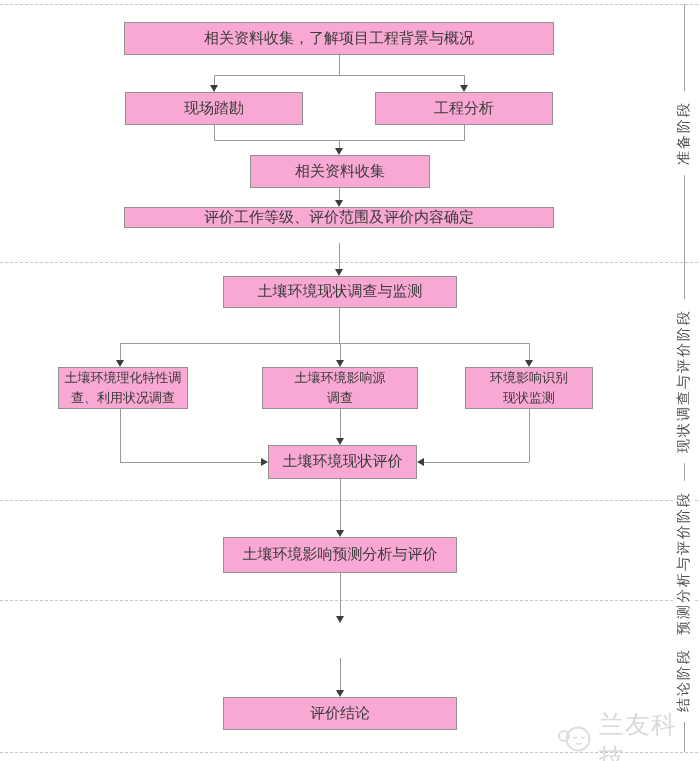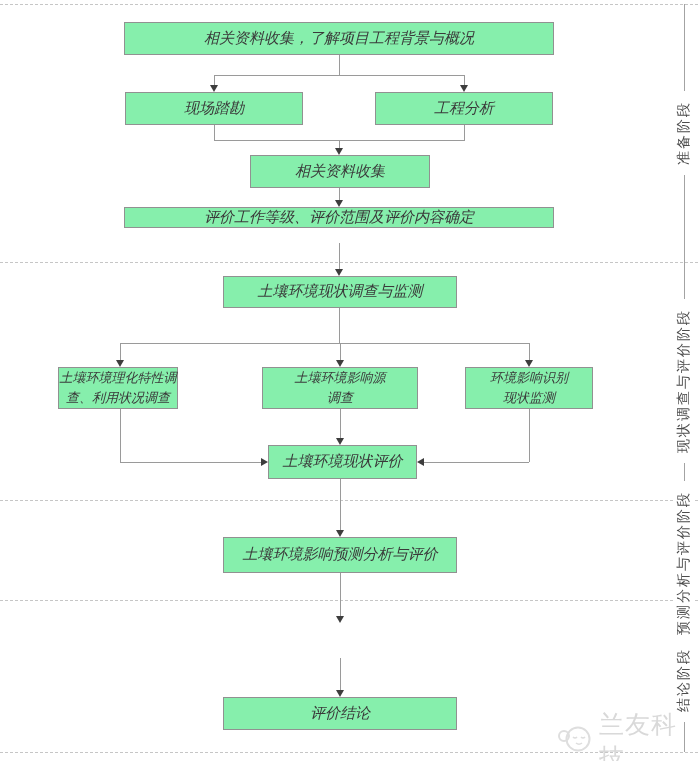--- a/index.html
+++ b/index.html
@@ -1,25 +1,24 @@
 <!DOCTYPE html>
 <html><head>
 <meta charset="utf-8">
 <style>
   html,body{margin:0;padding:0;background:#ffffff;}
   .canvas{
     position:relative;width:700px;height:761px;background:#ffffff;overflow:hidden;
     font-family:"Liberation Serif","DejaVu Serif",serif;color:#3d3d3d;
   }
   .box{
-    position:absolute;border:1px solid #919191;background:#86efac;
+    position:absolute;border:1px solid #919191;background:#f9a8d4;
     display:flex;align-items:center;justify-content:center;text-align:center;
     font-size:15px;line-height:1.45;white-space:pre-line;box-sizing:border-box;
     color:#3a3a3a;
-    font-style:italic;
   }
   .box.small{font-size:13px;line-height:1.55;}
   .vline{position:absolute;width:1px;background:#9a9a9a;}
   .hline{position:absolute;height:1px;background:#9a9a9a;}
   .rail{background:#a3a3a3;}
   .dashed{position:absolute;left:0;width:698px;height:0;border-top:1px dashed #c6c6c6;}
   .arr-d{position:absolute;width:0;height:0;border-left:4px solid transparent;border-right:4px solid transparent;border-top:7px solid #3d3d3d;}
   .arr-r{position:absolute;width:0;height:0;border-top:4px solid transparent;border-bottom:4px solid transparent;border-left:7px solid #3d3d3d;}
   .arr-l{position:absolute;width:0;height:0;border-top:4px solid transparent;border-bottom:4px solid transparent;border-right:7px solid #3d3d3d;}
   .stage{
@@ -84,21 +83,21 @@
   <div class="arr-d" style="left:336px;top:530px"></div>
   <div class="arr-d" style="left:336px;top:616px"></div>
   <div class="arr-d" style="left:336px;top:690px"></div>
 
   <div class="box" style="left:124px;top:22px;width:430px;height:33px">相关资料收集，了解项目工程背景与概况</div>
   <div class="box" style="left:125px;top:92px;width:178px;height:33px">现场踏勘</div>
   <div class="box" style="left:375px;top:92px;width:178px;height:33px">工程分析</div>
   <div class="box" style="left:250px;top:155px;width:180px;height:33px">相关资料收集</div>
   <div class="box" style="left:124px;top:207px;width:430px;height:21px">评价工作等级、评价范围及评价内容确定</div>
   <div class="box" style="left:223px;top:276px;width:234px;height:32px">土壤环境现状调查与监测</div>
-  <div class="box small" style="left:58px;top:367px;width:120px;height:42px">土壤环境理化特性调
+  <div class="box small" style="left:58px;top:367px;width:130px;height:42px">土壤环境理化特性调
 查、利用状况调查</div>
   <div class="box small" style="left:262px;top:367px;width:156px;height:42px">土壤环境影响源
 调查</div>
   <div class="box small" style="left:465px;top:367px;width:128px;height:42px">环境影响识别
 现状监测</div>
   <div class="box" style="left:268px;top:445px;width:149px;height:34px">土壤环境现状评价</div>
   <div class="box" style="left:223px;top:537px;width:234px;height:36px">土壤环境影响预测分析与评价</div>
   <div class="box" style="left:223px;top:697px;width:234px;height:33px">评价结论</div>
 
   <div class="stage" style="left:684px;top:133px">准备阶段</div>

